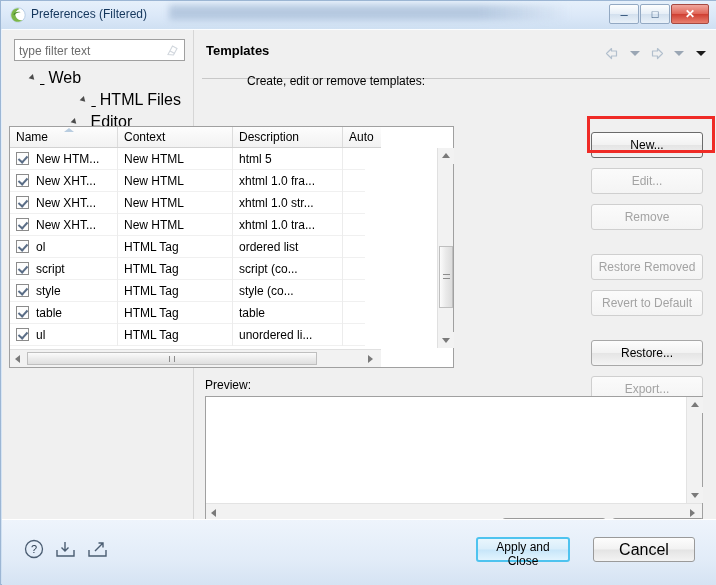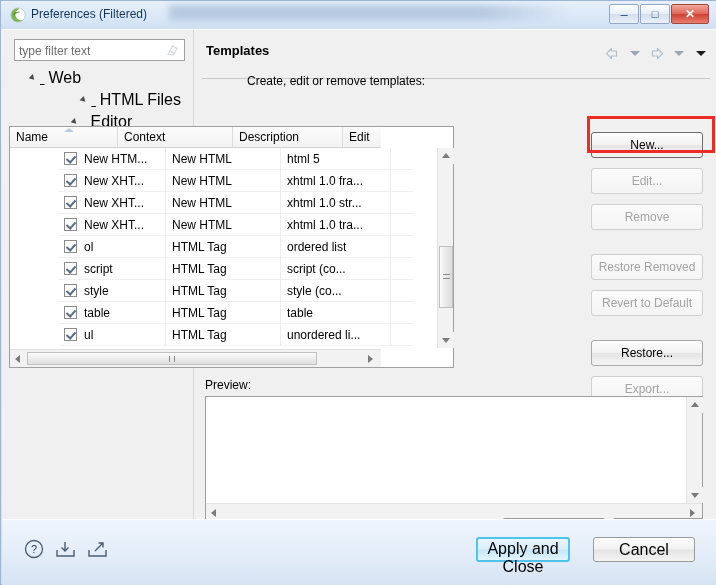--- a/index.html
+++ b/index.html
@@ -182,21 +182,20 @@
     border-bottom: 4px solid #b9cde0;
   }
   #th-name { left: 0;   width: 108px; }
   #th-ctx  { left: 108px; width: 115px; }
   #th-desc { left: 223px; width: 110px; }
   #th-auto { left: 333px; width: 38px; border-right: none; }
 
   #tbody {
     position: absolute; left: 0; top: 21px; width: 355px; height: 200px;
     overflow: hidden;
-    margin-left: 48px;
   }
   .trow {
     position: relative; height: 22px; width: 355px;
     border-bottom: 1px solid #f0f0f0;
   }
   .cell {
     position: absolute; top: 0; height: 22px; line-height: 22px;
     font-size: 12px; color: #000; white-space: nowrap; overflow: hidden;
     border-right: 1px solid #ececec;
     padding-left: 6px;
@@ -319,21 +318,21 @@
     background: linear-gradient(180deg,#eef4fc 0%, #e2ecf8 60%, #d5e3f3 100%);
     border-top: 1px solid #ffffff;
   }
   #help-icon   { position: absolute; left: 22px;  top: 537px; width: 22px; height: 22px; }
   #import-icon { position: absolute; left: 54px;  top: 538px; width: 22px; height: 20px; }
   #export-icon { position: absolute; left: 86px;  top: 538px; width: 22px; height: 20px; }
   #apply-close {
     position: absolute; left: 475px; top: 536px; width: 94px; height: 25px;
     background: linear-gradient(180deg,#e9f6fd 0%, #d9eefb 48%, #c7e6f9 52%, #e2f4fe 100%);
     border: 2px solid #4ec3ef; border-radius: 3px;
-    font-family: "Liberation Sans", sans-serif; font-size: 16px; color: #000;
+    font-family: "Liberation Sans", sans-serif; font-size: 12px; color: #000;
     cursor: default;
   }
   #cancel-btn {
     position: absolute; left: 592px; top: 536px; width: 102px; height: 25px;
   }
 </style>
 </head>
 <body>
 
 <div id="window">
@@ -430,21 +429,21 @@
           <span class="sortmark"></span>
           <span>Name</span>
         </div>
         <div class="th" id="th-ctx">
           <span>Context</span>
         </div>
         <div class="th" id="th-desc">
           <span>Description</span>
         </div>
         <div class="th" id="th-auto">
-          <span>Edit</span>
+          <span>Auto</span>
         </div>
       </div>
 
       <div id="tbody">
           <div class="trow">
             <div class="cell c-name"><span class="chk"></span><span>New HTM...</span></div>
             <div class="cell c-ctx">New HTML</div>
             <div class="cell c-desc">html 5</div>
             <div class="cell c-auto"></div>
           </div>

